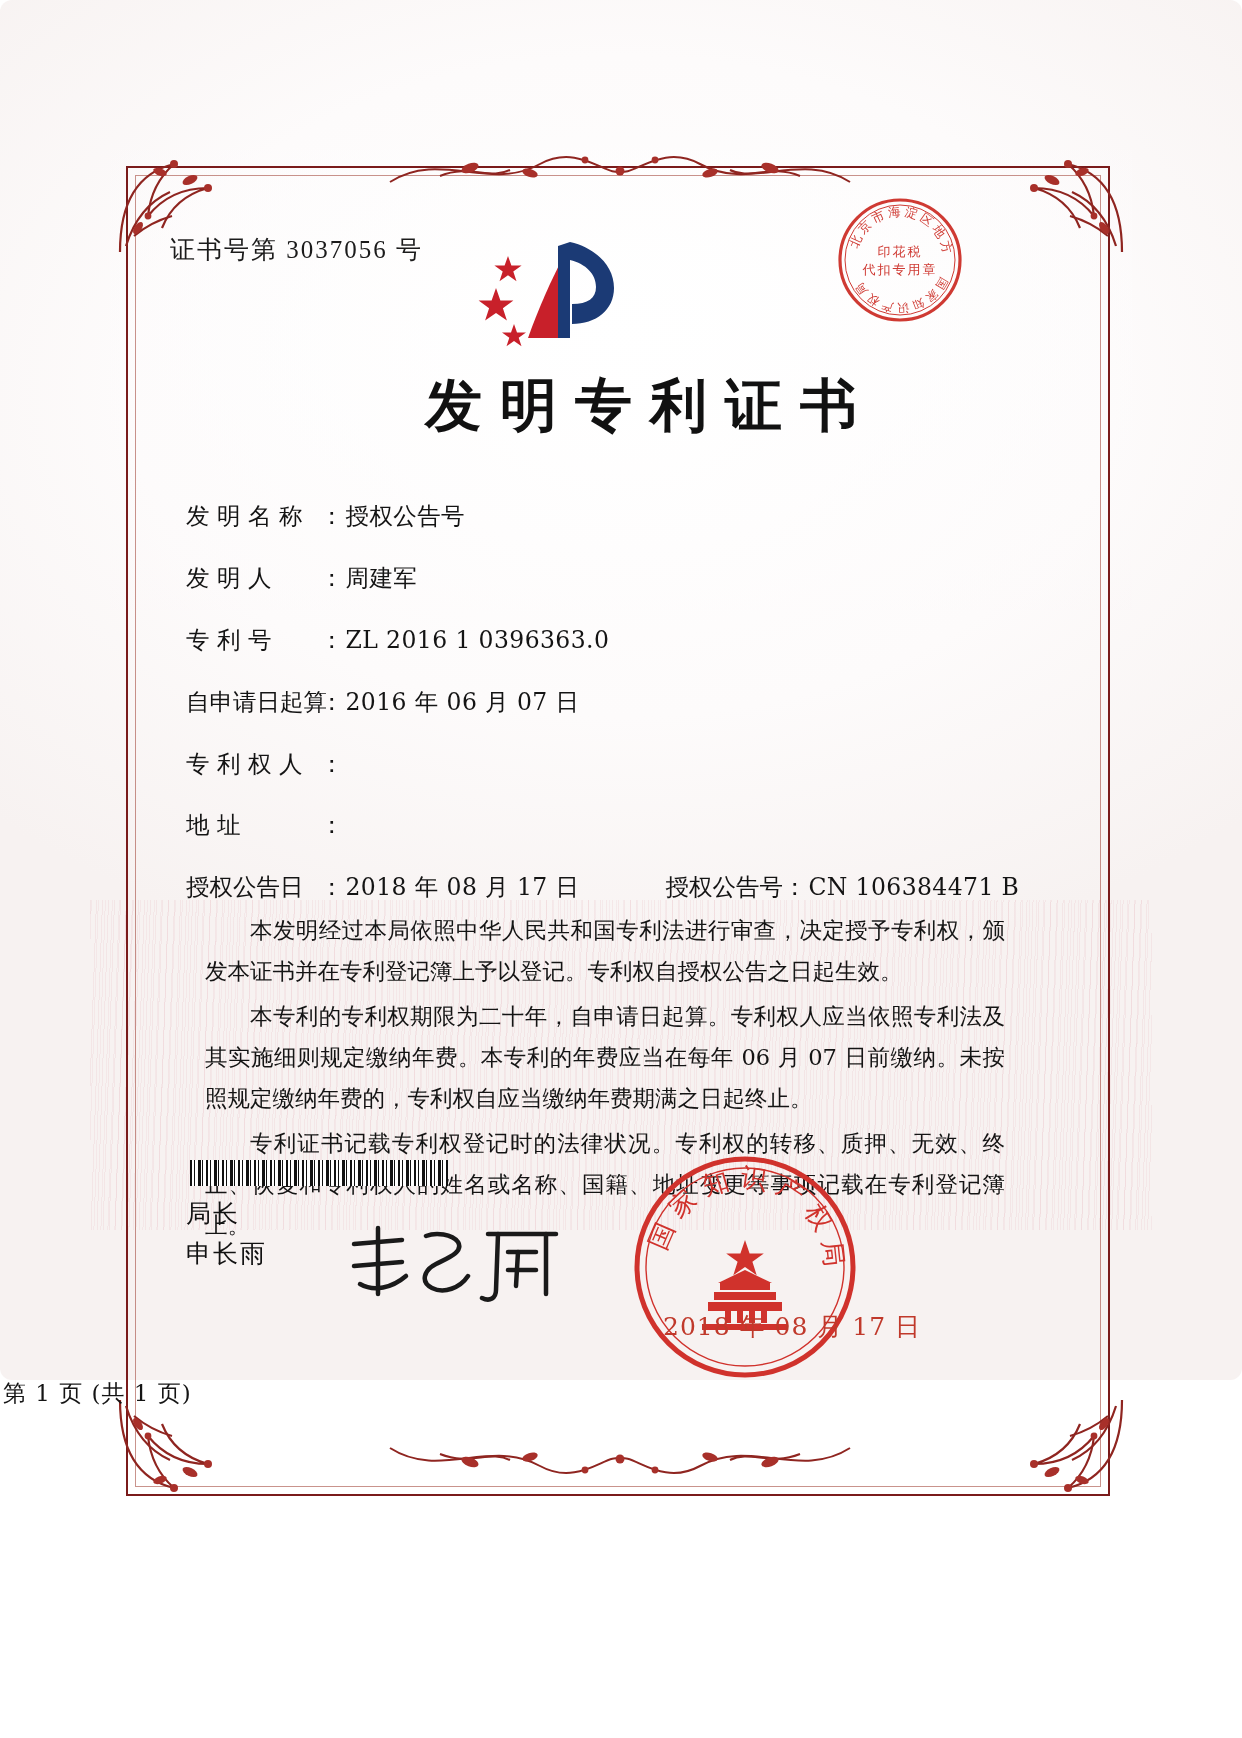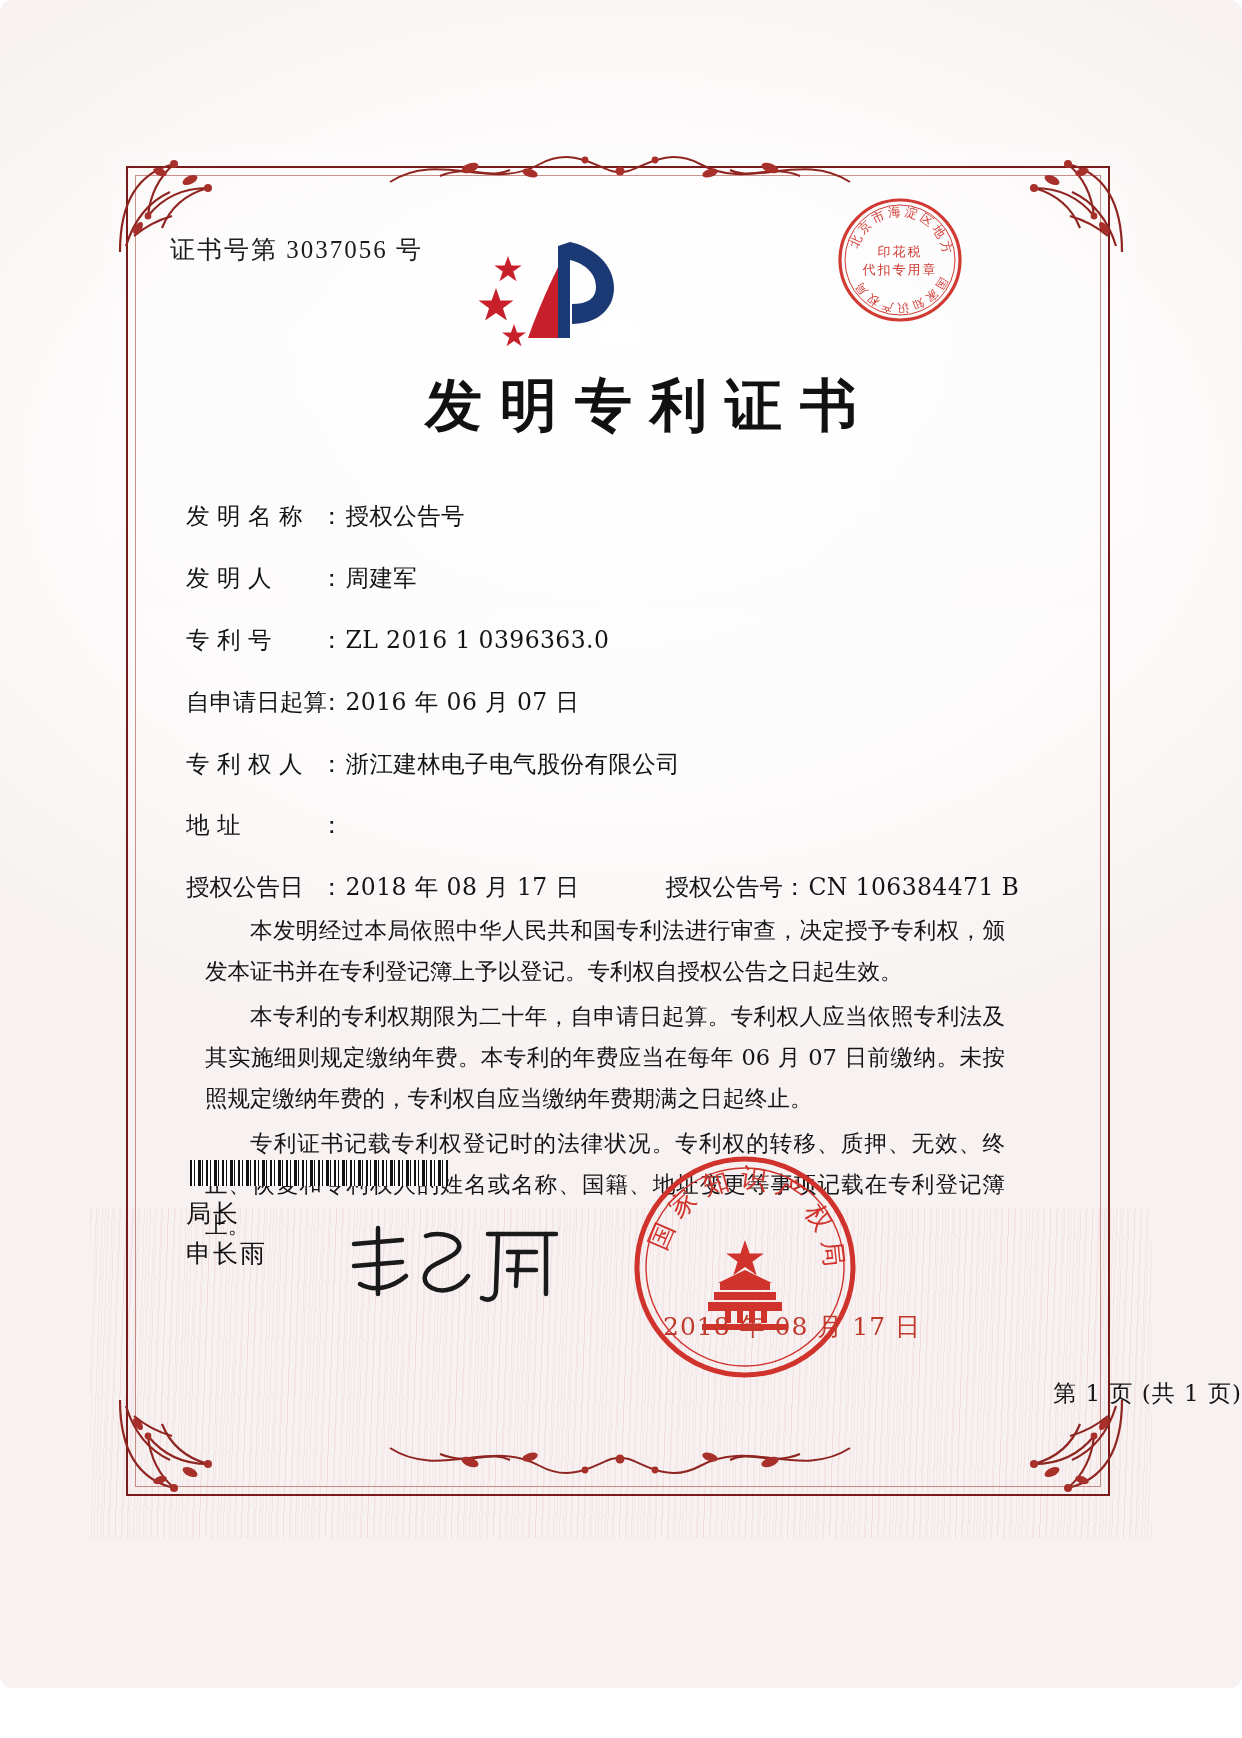--- a/index.html
+++ b/index.html
@@ -14,21 +14,21 @@
     color: #1a1a1a;
     position: relative;
     overflow: hidden;
   }
 
   
   #certificate-page {
     position: absolute;
     left: 0; top: 0;
     width: 1242px;
-    height: 1688px;
+    height: 1380px;
     background:
       radial-gradient(ellipse 900px 600px at 50% 28%, #ffffff 0%, #fdfbfb 55%, #f7f2f1 100%),
       linear-gradient(180deg, #fdfcfc 0%, #f7f1f0 60%, #f3e9e8 100%);
     border-radius: 12px;
   }
 
   
   .guilloche {
     position: absolute;
     left: 90px;
@@ -267,21 +267,21 @@
     letter-spacing: 1px;
     font-family: "DejaVu Serif", "Liberation Serif", serif;
     white-space: nowrap;
   }
 
   
   #page-footer {
     position: absolute;
     left: 3px; right: 0;
     top: 1378px;
-    text-align: right;
+    text-align: left;
     font-size: 23px;
     color: #141414;
     letter-spacing: 1px;
     font-family: "DejaVu Serif", "Liberation Serif", serif;
   }
 </style>
 </head>
 <body>
 
 <div id="certificate-page">
@@ -457,21 +457,20 @@
 
     <div class="field-row">
       <span class="field-label">自申请日起算</span>
       <span class="field-colon">：</span>
       <span class="field-value">2016 年 06 月 07 日</span>
     </div>
 
     <div class="field-row">
       <span class="field-label">专 利 权 人</span>
       <span class="field-colon">：</span>
-      <span class="field-value">浙江建林电子电气股份有限公司</span>
     </div>
 
     <div class="field-row">
       <span class="field-label">地 址</span>
       <span class="field-colon">：</span>
     </div>
 
     <div class="field-row dual">
       <span class="field-label">授权公告日</span>
       <span class="field-colon">：</span>

